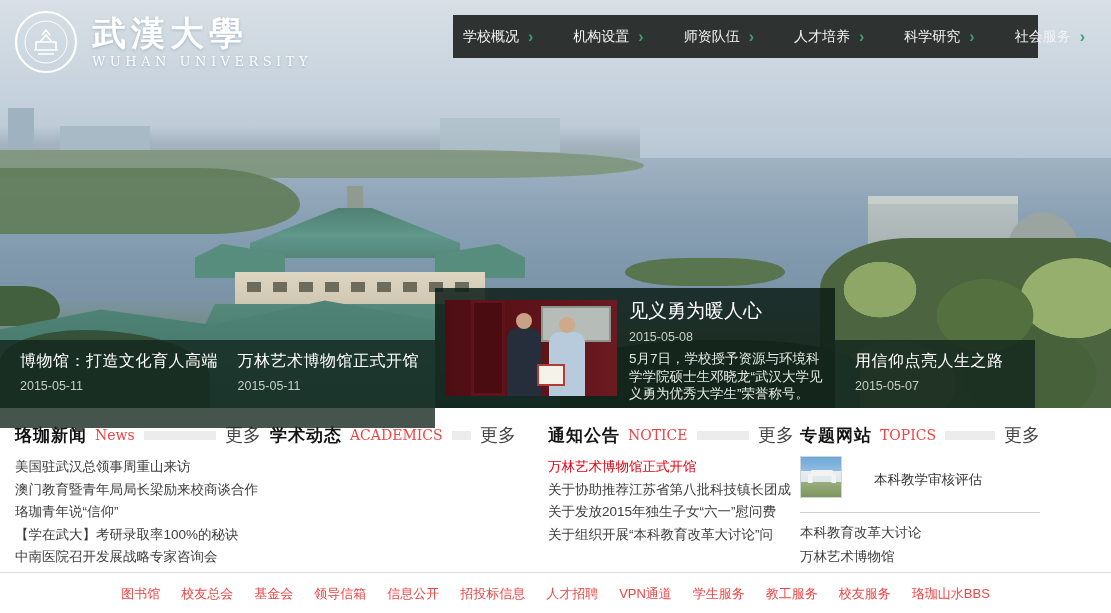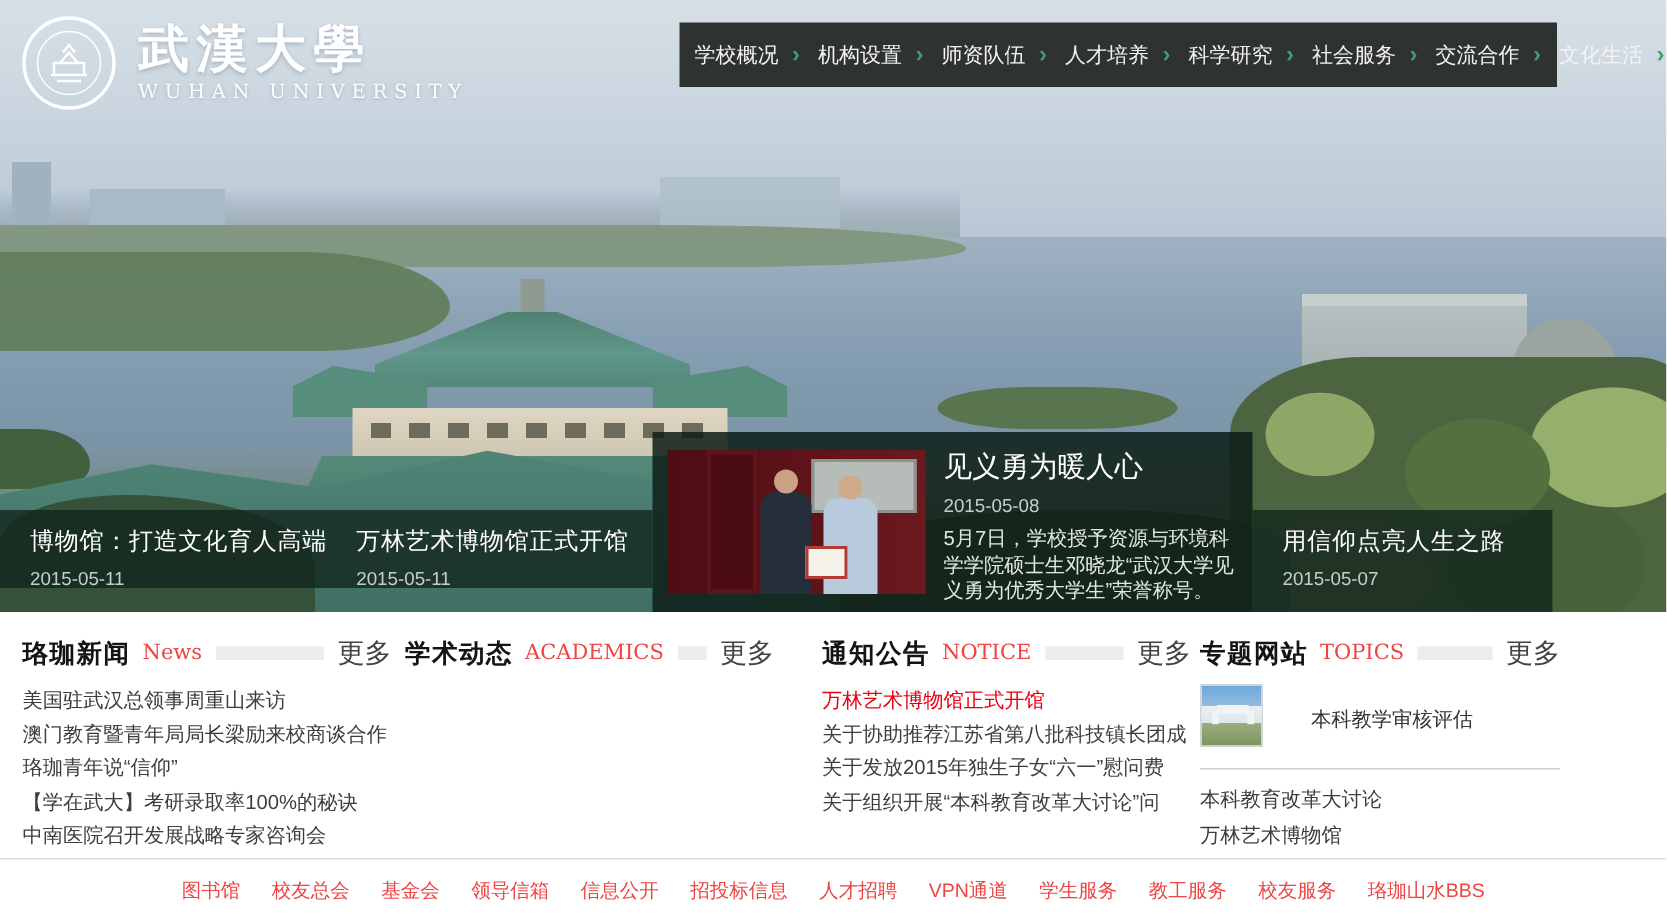--- a/index.html
+++ b/index.html
@@ -52,27 +52,27 @@
   .mid-trees { position:absolute; left:560px; top:340px; width:300px; height:70px; background:#3c5a40; border-radius:50% 40% 0 0; }
 
   
   .logo { position:absolute; left:14px; top:10px; display:flex; align-items:center; z-index:6; }
   .seal { width:64px; height:64px; flex:0 0 64px; }
   .logo-text { margin-left:14px; color:#fff; text-shadow:0 1px 3px rgba(40,70,100,.25); }
   .logo-cn { font-family:"DejaVu Serif","Liberation Serif",serif; font-size:34px; font-weight:bold; letter-spacing:5px; line-height:36px; }
   .logo-en { font-family:"DejaVu Serif","Liberation Serif",serif; font-size:13px; letter-spacing:4.5px; margin-top:3px; opacity:.95; }
 
   
-  .nav { position:absolute; left:453px; top:15px; width:585px; height:43px; background:#2e3230; display:flex; align-items:center; z-index:6; padding:0 4px; }
+  .nav { position:absolute; left:453px; top:15px; width:585px; height:43px; background:#2e3230; display:flex; align-items:center; z-index:6; padding:0 4px;gap:28px; }
   .nav-item { display:flex; align-items:center; color:#f3f3f3; font-size:14px; text-decoration:none; padding:0 6px; cursor:pointer; white-space:nowrap; }
   .nav-item .chev { color:#3fa06b; font-size:16px; font-weight:bold; margin-left:9px; line-height:1; }
 
   
   .strip { position:absolute; background:rgba(18,36,28,.78); color:#fff; z-index:5; }
-  .strip-left { left:0; top:340px; width:435px; height:52px; display:flex; }
+  .strip-left { left:0; top:340px; width:435px; height:88px; display:flex; }
   .strip-cell { padding:11px 0 0 20px; width:50%; cursor:pointer; }
   .strip-right { left:835px; top:340px; width:200px; height:68px; padding:11px 0 0 20px; cursor:pointer; }
   .s-title { font-size:16px; font-weight:500; letter-spacing:.5px; white-space:nowrap; }
   .s-date { font-size:12.5px; color:#c4cdc6; margin-top:7px; }
 
   .feature { position:absolute; left:435px; top:288px; width:400px; height:120px; background:rgba(13,29,22,.85); z-index:5; cursor:pointer; }
   .f-photo { position:absolute; left:10px; top:12px; width:172px; height:96px; overflow:hidden;
              background:linear-gradient(90deg,#4d0e13 0%,#5c1218 45%,#6b1a20 100%); }
   .f-door { position:absolute; left:26px; top:0; width:34px; height:96px; background:#4a0c11; box-shadow:inset 0 0 0 3px #5e141a; }
   .f-screen { position:absolute; left:96px; top:6px; width:70px; height:36px; background:#b6bdb8; border:2px solid #8d948f; }

